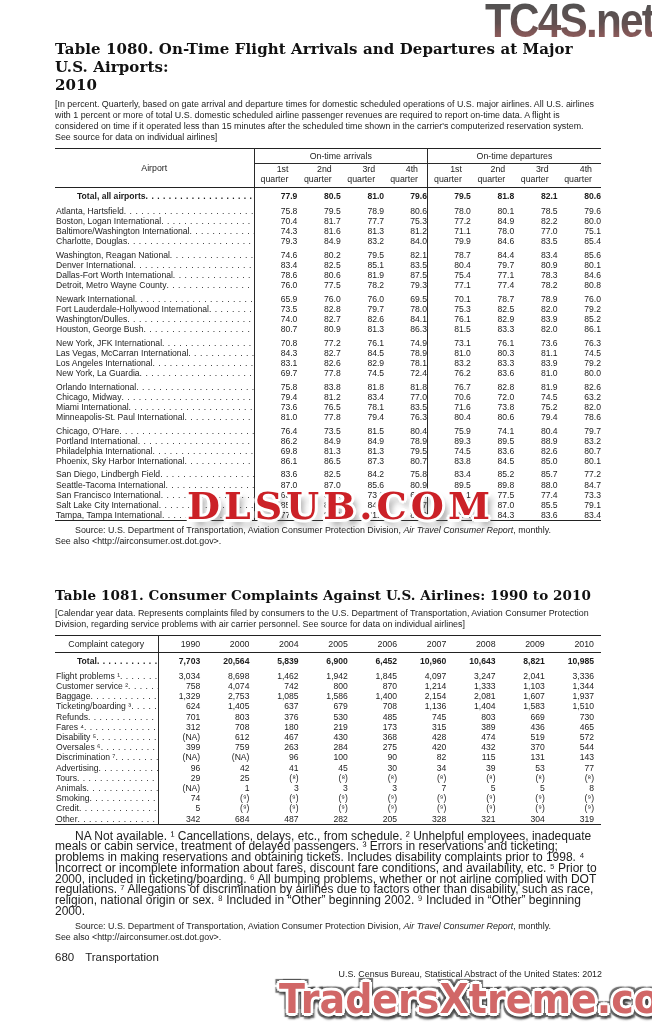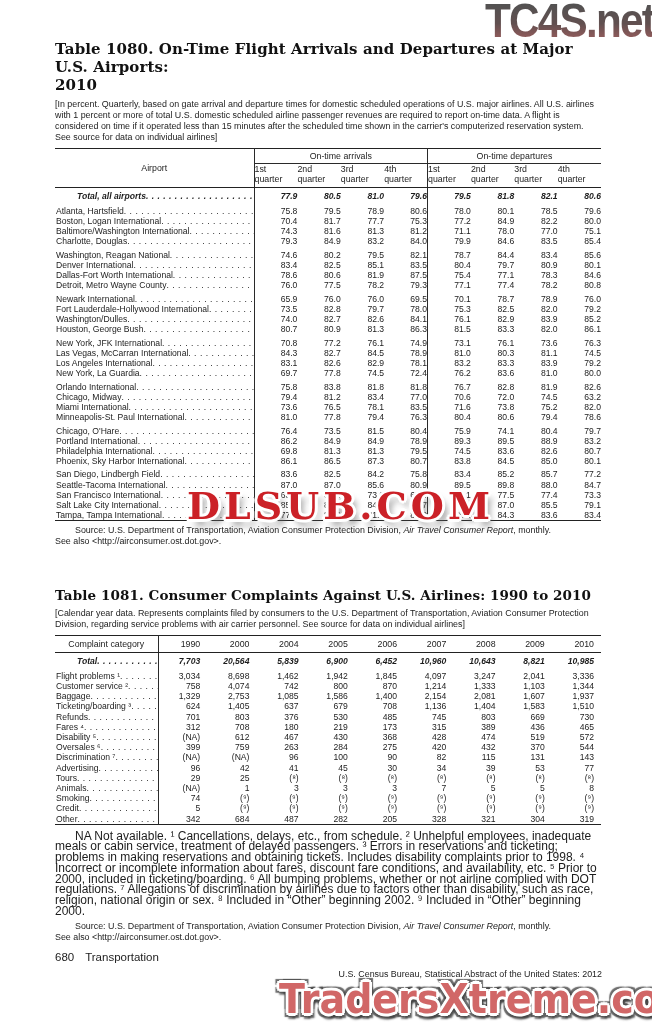--- a/index.html
+++ b/index.html
@@ -11,36 +11,36 @@
   h2.t2{margin-top:40px;font-size:13.5px;line-height:16px;}
   .headnote{margin:5px 0 0 0;font-size:8.9px;line-height:11px;}
 
   table.dtable{margin-top:5px;width:100%;border-collapse:collapse;border-top:1.3px solid #222;border-bottom:1.3px solid #222;table-layout:fixed;}
   .c-air{width:199px;}
   .c-cat{width:103px;}
   .dtable th{font-weight:normal;font-size:8.8px;}
   .grp{border-bottom:0.8px solid #2a2a2a;border-left:0.8px solid #2a2a2a;text-align:center;padding:2px 0 1.5px;}
   .airhead,.cathead{text-align:center;vertical-align:middle;}
   .airhead,#t1080 .qrow th{border-bottom:1px solid #222;}
-  .qh{text-align:left;padding:1.5px 9px 2.5px 0;}
+  .qh{text-align:right;padding:1.5px 9px 2.5px 0;}
   .qh div{line-height:9.8px;}
   .rule-left{border-left:0.8px solid #2a2a2a;}
   #t1081 thead th{border-bottom:1px solid #222;padding:2.5px 0 3px;}
   #t1081 th.yr{text-align:right;padding-right:7px;}
 
   .dtable tbody td{font-size:8.6px;line-height:10.1px;padding:0;vertical-align:bottom;}
   #t1081 tbody td{line-height:10.2px;}
   td.num{text-align:right;padding-right:11px;font-variant-numeric:tabular-nums;}
   #t1081 td.num{padding-right:7px;}
   td.namecell{overflow:hidden;}
   .name{display:flex;align-items:baseline;white-space:nowrap;overflow:hidden;padding-left:1px;}
   .name .lbl{flex:none;}
   .name .dots{flex:1 1 auto;overflow:hidden;color:#1c1c1c;}
   .name .dots::after{content:" . . . . . . . . . . . . . . . . . . . . . . . . . . . . . . . . . . . . . . . . . . . . . . . . . . . . . . . . . . . .";letter-spacing:0.5px;}
-  tr.total td{font-weight:bold;padding-top:3px;padding-bottom:1.5px;font-style:italic;}
+  tr.total td{font-weight:bold;padding-top:3px;padding-bottom:1.5px;}
   tr.total .name{padding-left:22px;}
   tr.gstart td{padding-top:3.5px;}
 
   .source{margin:4.5px 0 0 0;font-size:8.9px;line-height:10.8px;}
   .source .s1{display:block;text-indent:20px;}
   .source .s2{display:block;}
   .footnote{margin:6px 0 0 0;font-size:12px;line-height:10.7px;text-indent:20px;}
 
   .pagefooter{position:absolute;left:55px;top:951px;font-size:11.5px;color:#222;}
   .pagefooter .gap{display:inline-block;width:11px;}

